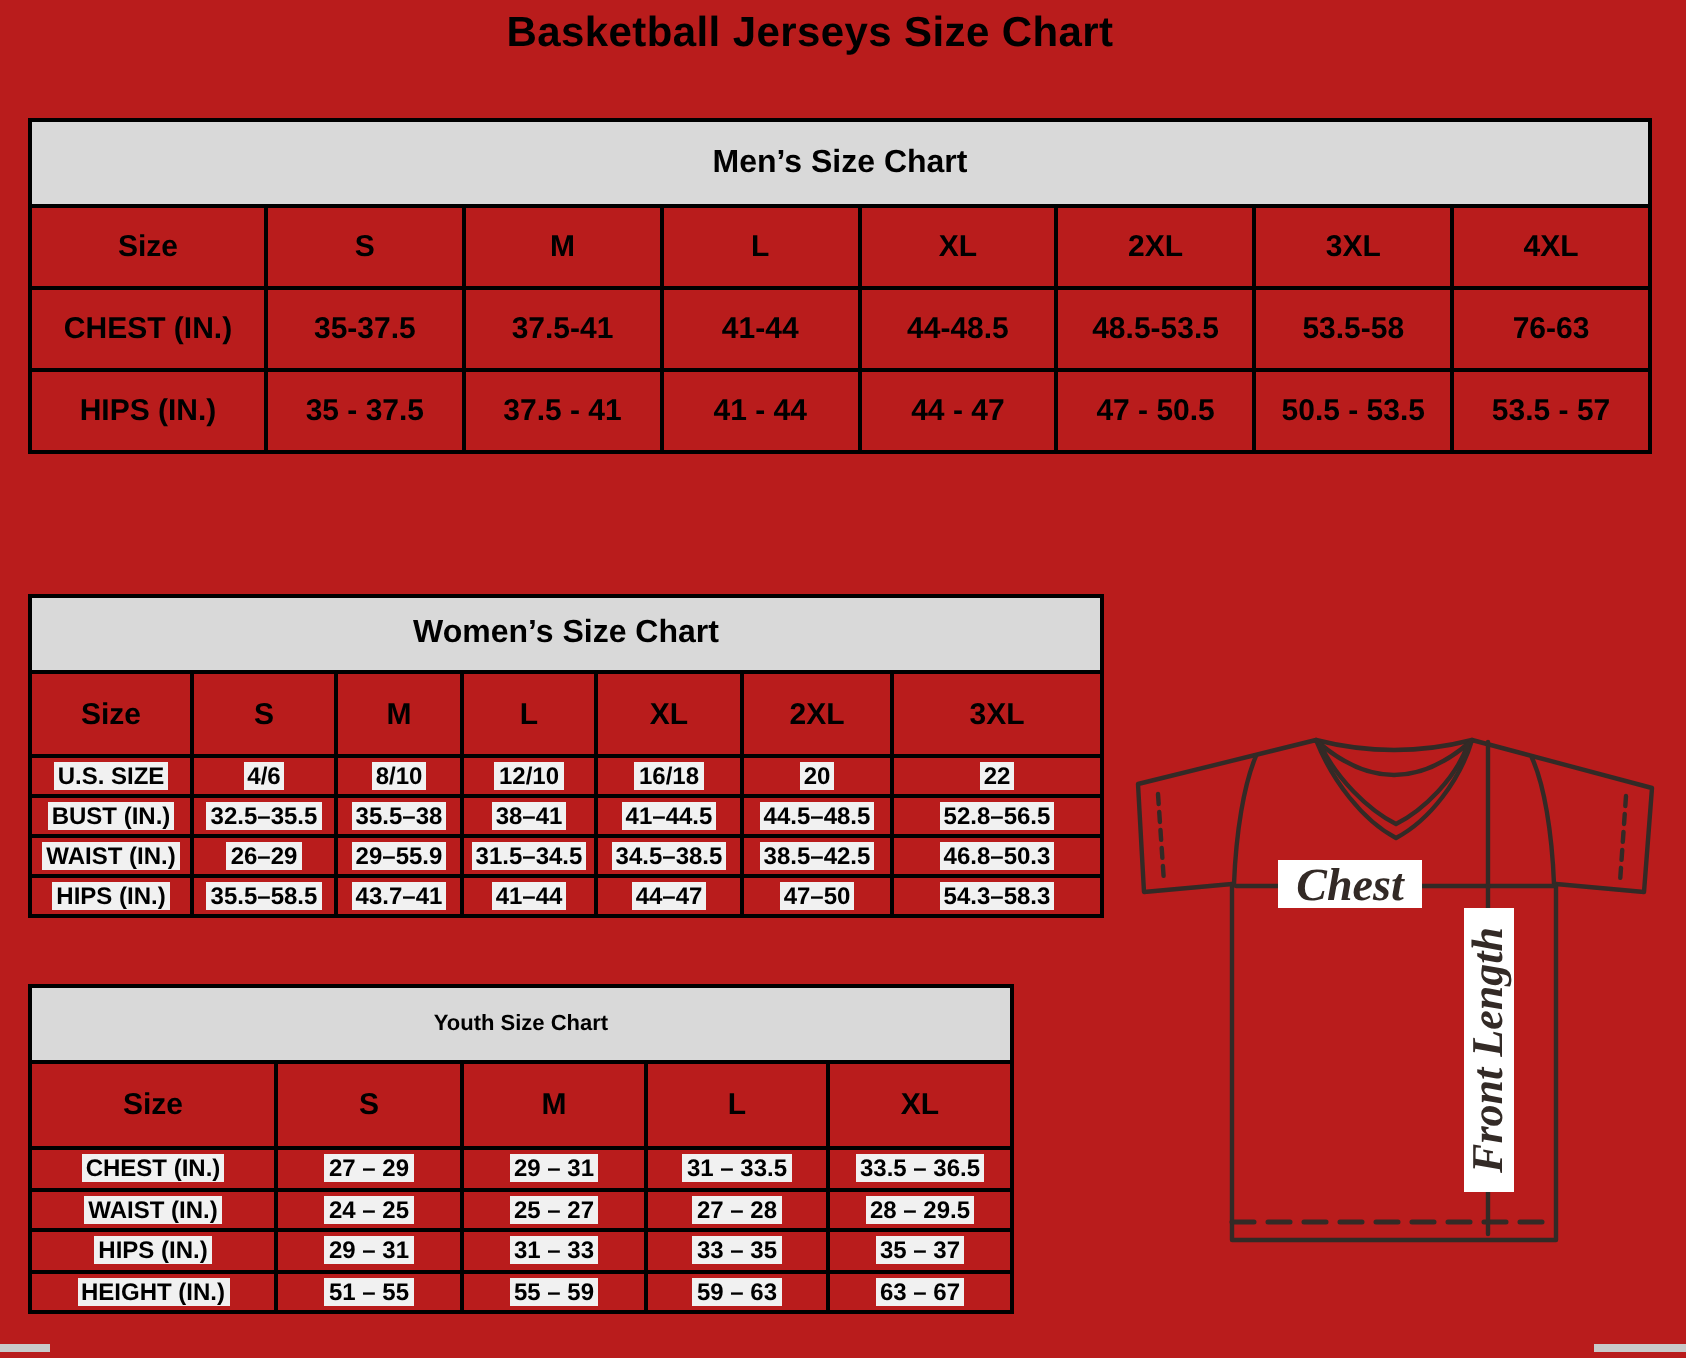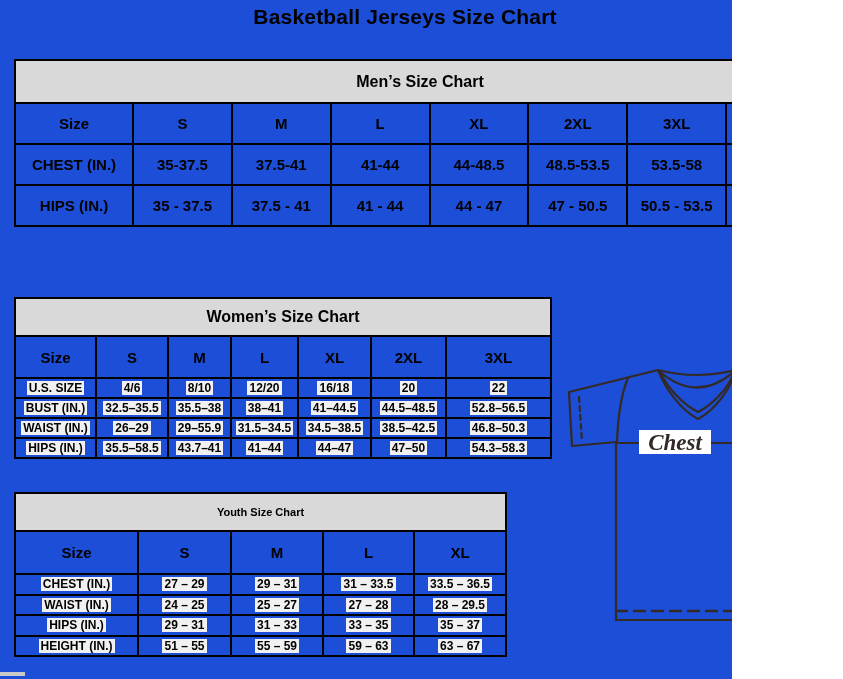--- a/index.html
+++ b/index.html
@@ -1,17 +1,17 @@
 <!DOCTYPE html>
 <html><head>
 <meta charset="utf-8">
 <style>
   html,body { margin:0; padding:0; background:#ffffff; }
   .page {
-    position:relative; width:732px; height:679px; background:#1d4ed8;
+    position:relative; width:843px; height:679px; background:#b91c1c;
     font-family:"Liberation Sans", sans-serif; color:#000; overflow:hidden;
   }
   .main-title {
     position:absolute; left:0; top:5px; width:810px; text-align:center;
     font-size:21px; font-weight:bold; letter-spacing:0.2px;
   }
   table { position:absolute; border-collapse:collapse; table-layout:fixed;padding-left:16px; }
   td {
     border:2px solid #000; text-align:center; vertical-align:middle;
     font-weight:bold; padding:0; overflow:hidden; white-space:nowrap;
@@ -121,21 +121,21 @@
       <td>M</td>
       <td>L</td>
       <td>XL</td>
       <td>2XL</td>
       <td>3XL</td>
     </tr>
     <tr class="data-row">
       <td class="label-cell"><span class="hl">U.S. SIZE</span></td>
       <td><span class="hl">4/6</span></td>
       <td><span class="hl">8/10</span></td>
-      <td><span class="hl">12/20</span></td>
+      <td><span class="hl">12/10</span></td>
       <td><span class="hl">16/18</span></td>
       <td><span class="hl">20</span></td>
       <td><span class="hl">22</span></td>
     </tr>
     <tr class="data-row">
       <td class="label-cell"><span class="hl">BUST (IN.)</span></td>
       <td><span class="hl">32.5–35.5</span></td>
       <td><span class="hl">35.5–38</span></td>
       <td><span class="hl">38–41</span></td>
       <td><span class="hl">41–44.5</span></td>

